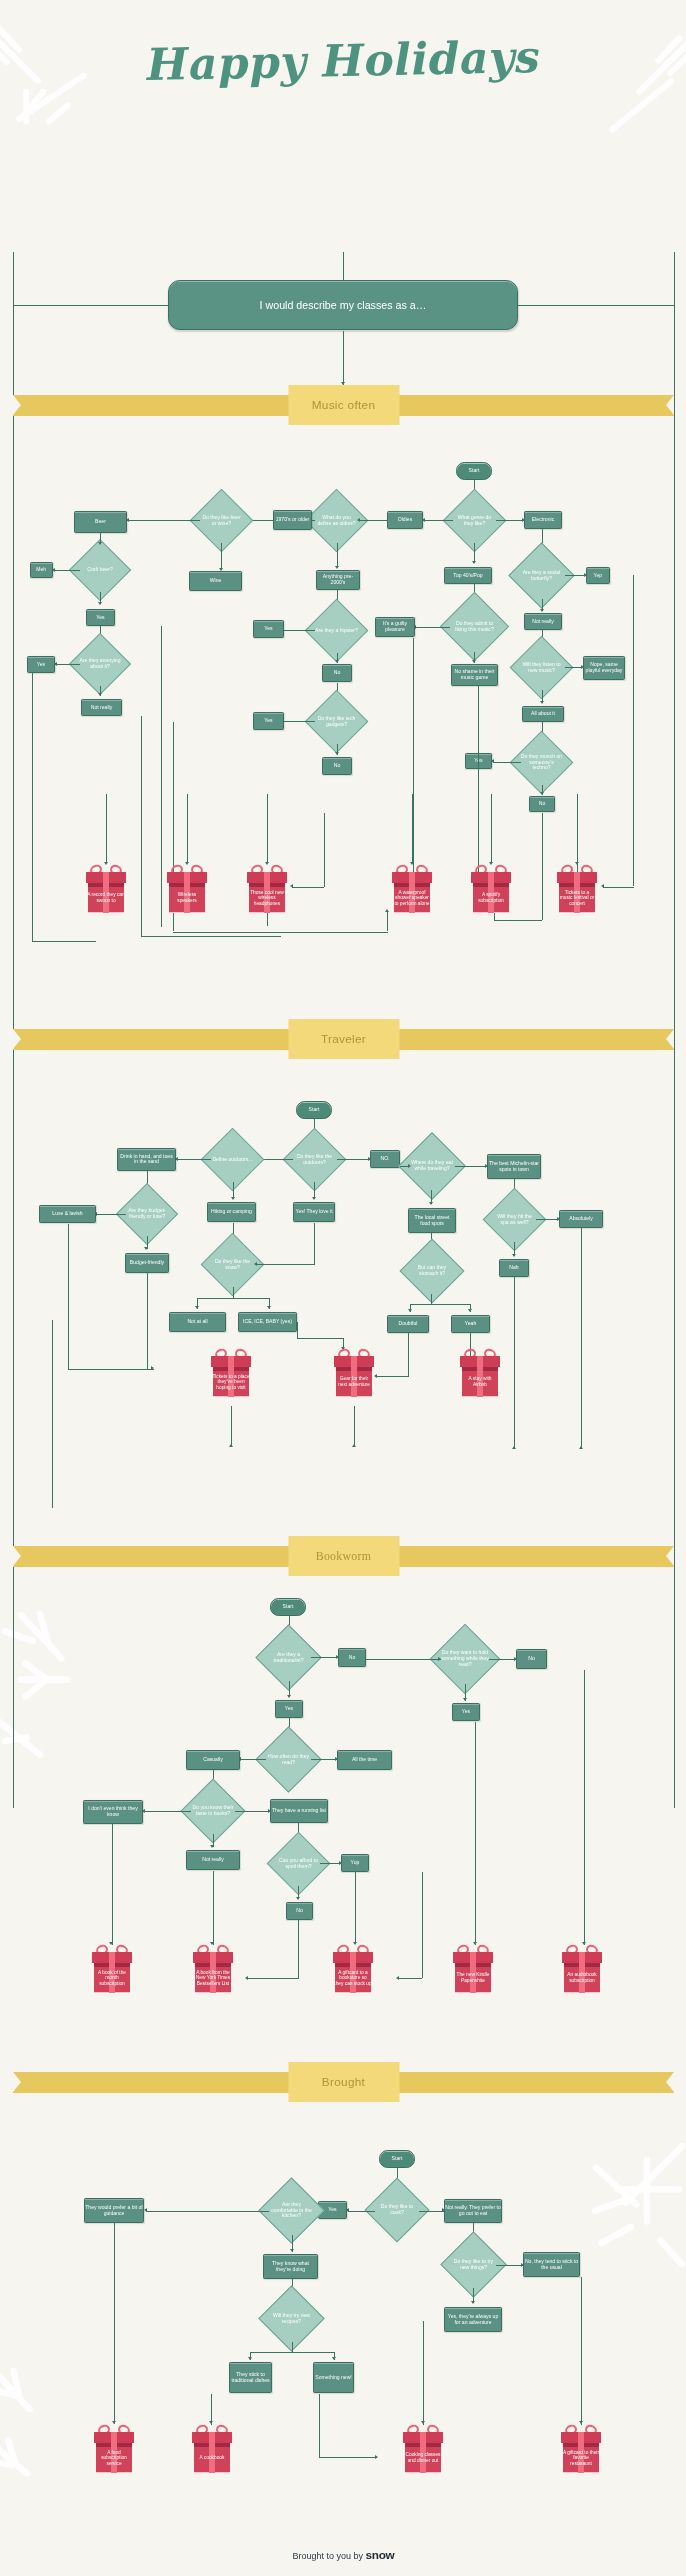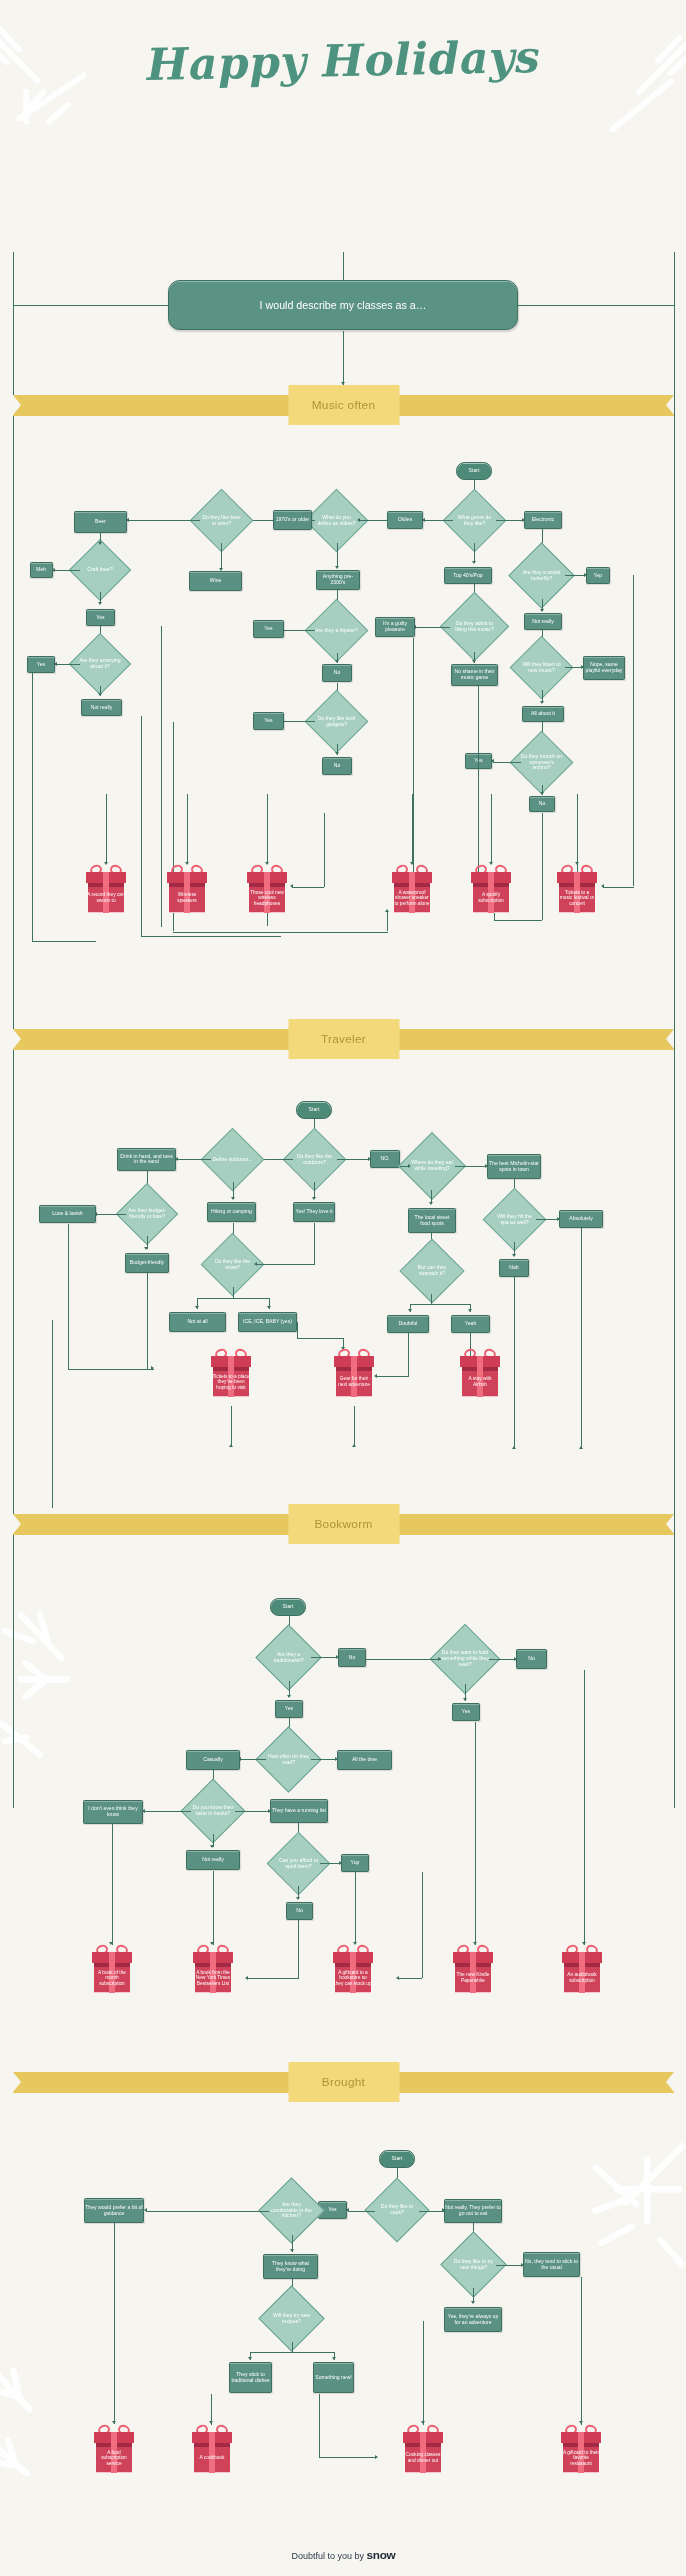--- a/index.html
+++ b/index.html
@@ -670,21 +670,21 @@
 <div class="gift" style="left:460px; top:1349px;">
   <div class="bow-l"></div>
   <div class="bow-r"></div>
   <div class="lid"></div>
   <div class="body"></div>
   <div class="shade"></div>
   <div class="ribbon-v"></div>
   <div class="label">A stay with Airbnb</div>
 </div>
 
-<div class="banner-wrap" style="top:1504px;">
+<div class="banner-wrap" style="top:1536px;font-family:Liberation Serif, serif;">
   <div class="banner-tail l"></div>
   <div class="banner-tail r"></div>
   <div class="banner-notch l"></div>
   <div class="banner-notch r"></div>
   <div class="banner-mid">Bookworm</div>
 </div>
 
 <div class="node n-start" style="left:270px; top:1598px; width:36px; height:18px;">
   <span>Start</span>
 </div>
@@ -961,15 +961,15 @@
   <div class="bow-l"></div>
   <div class="bow-r"></div>
   <div class="lid"></div>
   <div class="body"></div>
   <div class="shade"></div>
   <div class="ribbon-v"></div>
   <div class="label">A giftcard to their favorite restaraunt</div>
 </div>
 
 <div id="footer">
-  <span>Doubtful to you by </span><span class="brand">snow</span>
+  <span>Brought to you by </span><span class="brand">snow</span>
 </div>
 
 
 </body></html>

